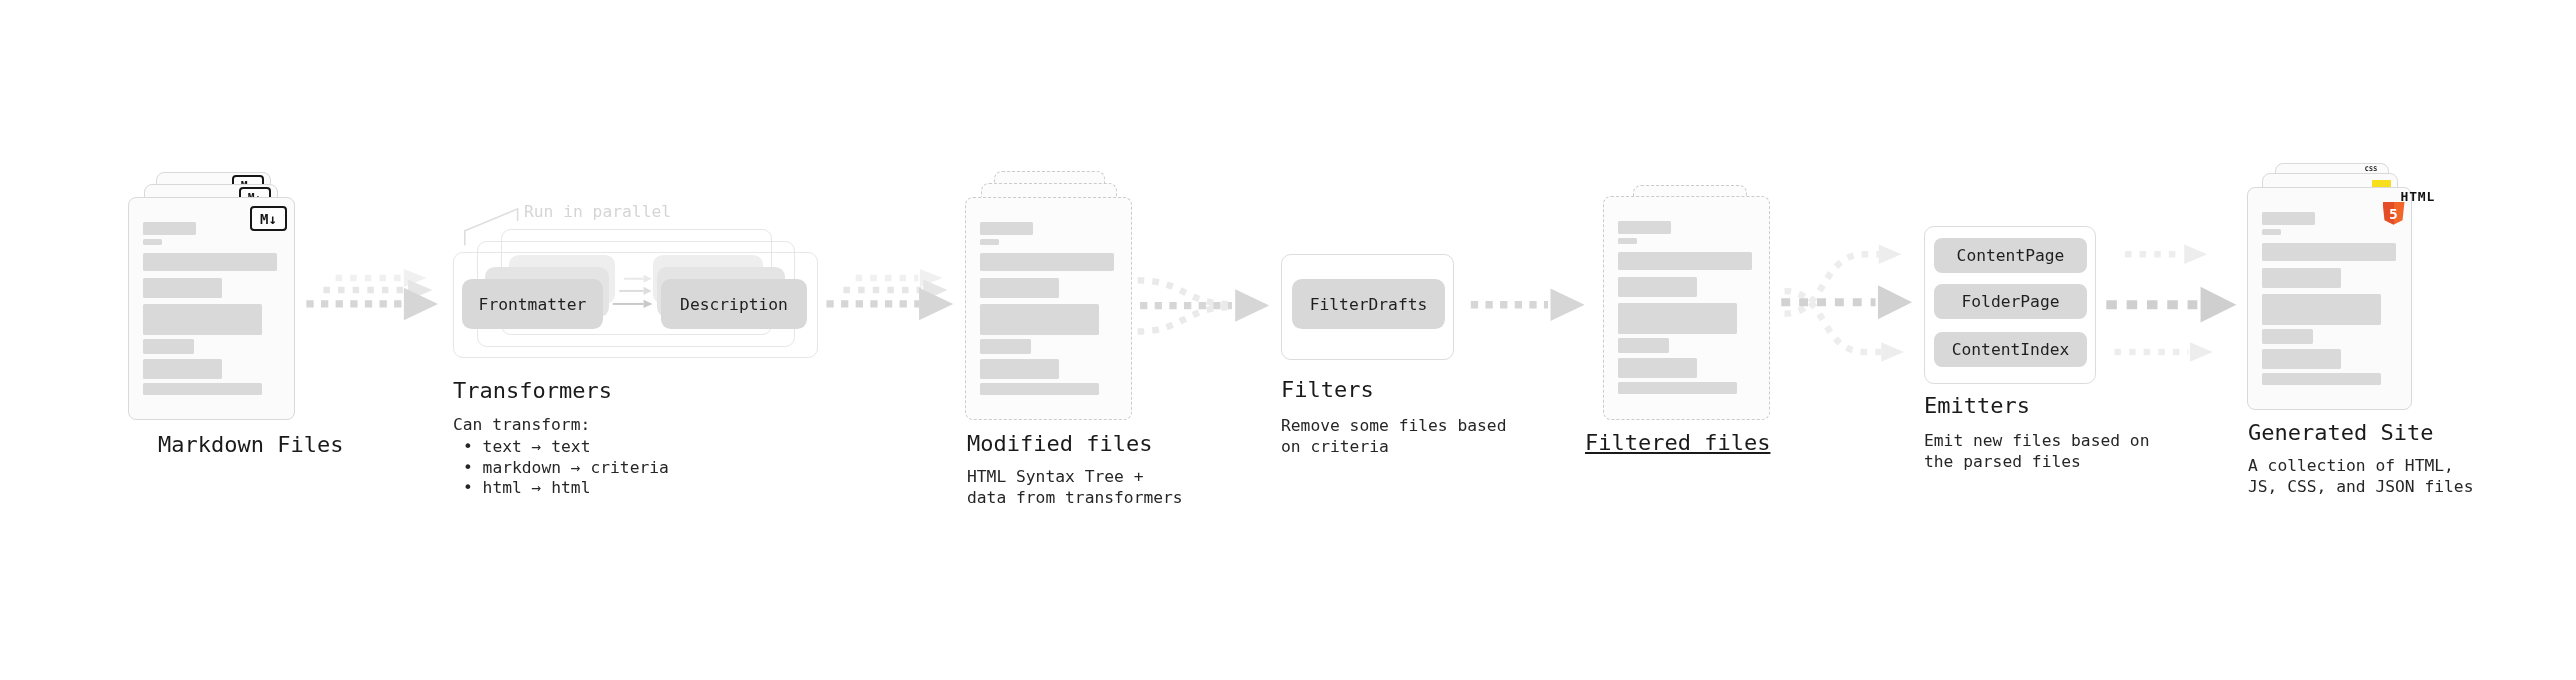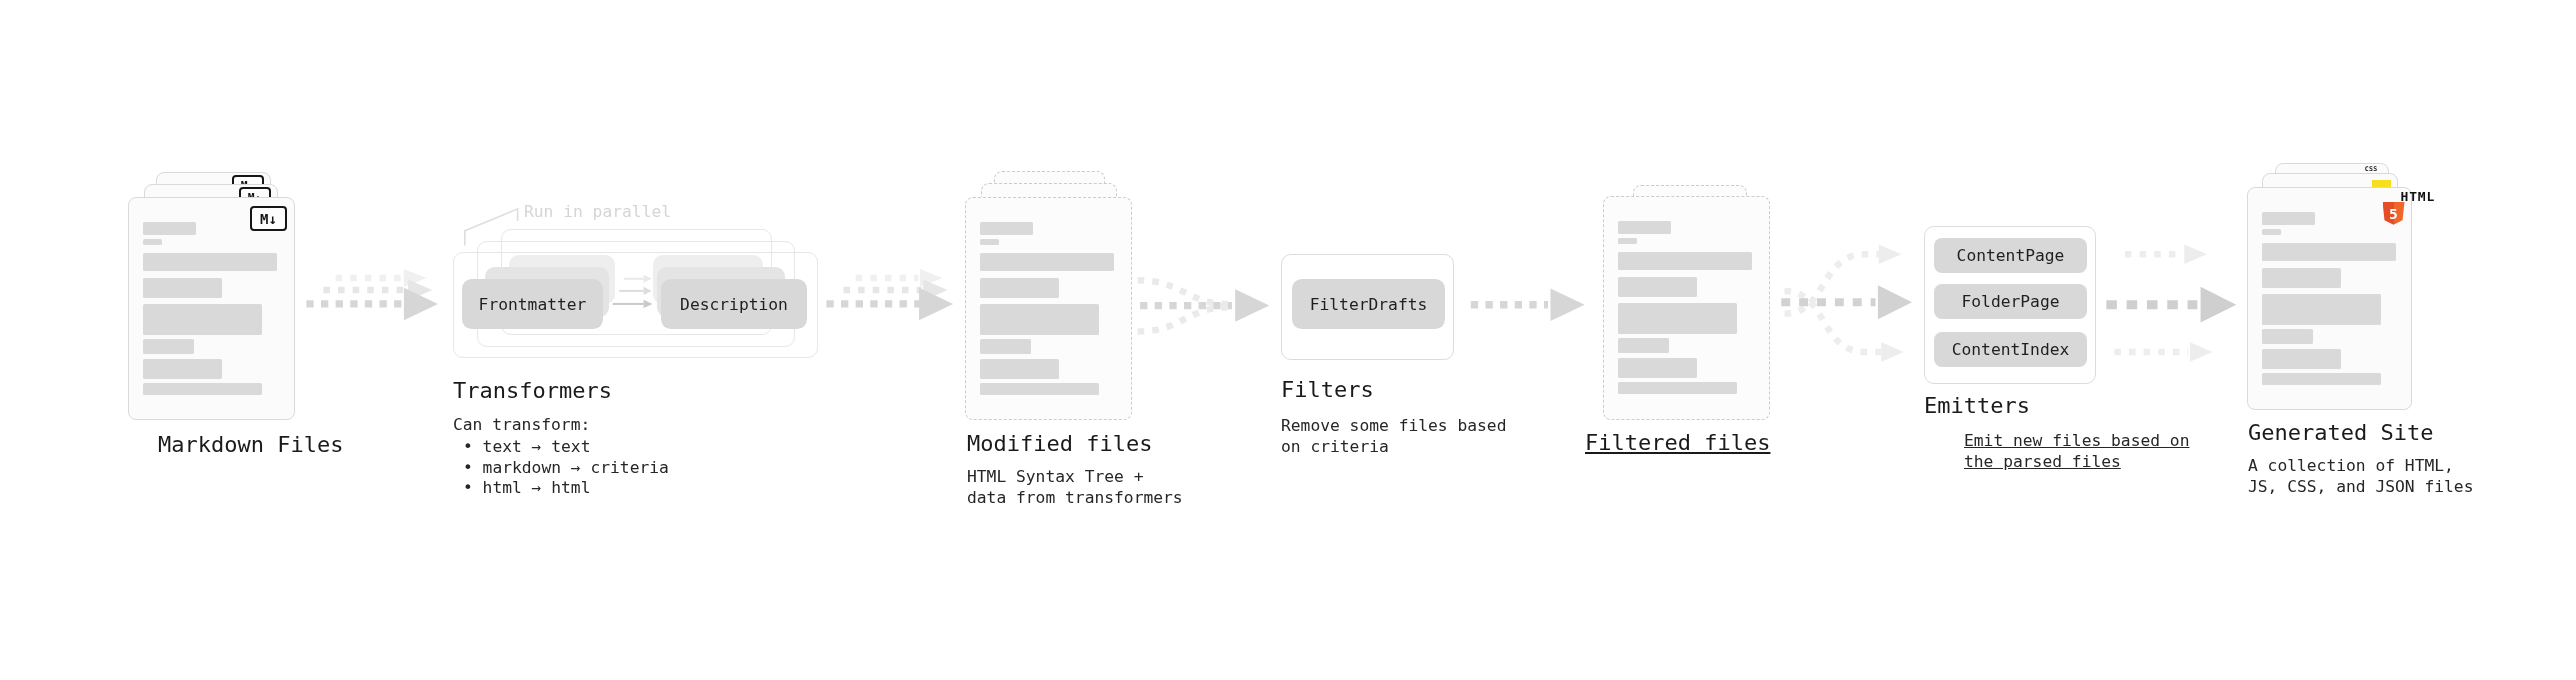--- a/index.html
+++ b/index.html
@@ -188,21 +188,21 @@
     </div>
     <div class="hlabel" style="left:1585px;top:431px;text-decoration:underline;">Filtered files</div>
   </div>
 
   <div>
     <div class="panel" style="left:1924px;top:226px;width:172px;height:158px;"></div>
     <div class="node" style="left:1934px;top:238px;width:153px;height:35px;border-radius:8.1px;">ContentPage</div>
     <div class="node" style="left:1934px;top:284px;width:153px;height:35px;border-radius:8.1px;">FolderPage</div>
     <div class="node" style="left:1934px;top:332px;width:153px;height:35px;border-radius:8.1px;">ContentIndex</div>
     <div class="hlabel" style="left:1924px;top:394px;">Emitters</div>
-    <div class="desc" style="left:1964px;top:430px;text-decoration:underline;">Emit new files based on
+    <div class="desc" style="left:1924px;top:430px;">Emit new files based on
 the parsed files</div>
   </div>
 
   <div>
     <div class="card" style="left:2275px;top:163px;width:114px;height:222px;">
       <div class="cssbadge">
         <div class="word">CSS</div>
         <div class="ubar"></div>
       </div>
     </div>

